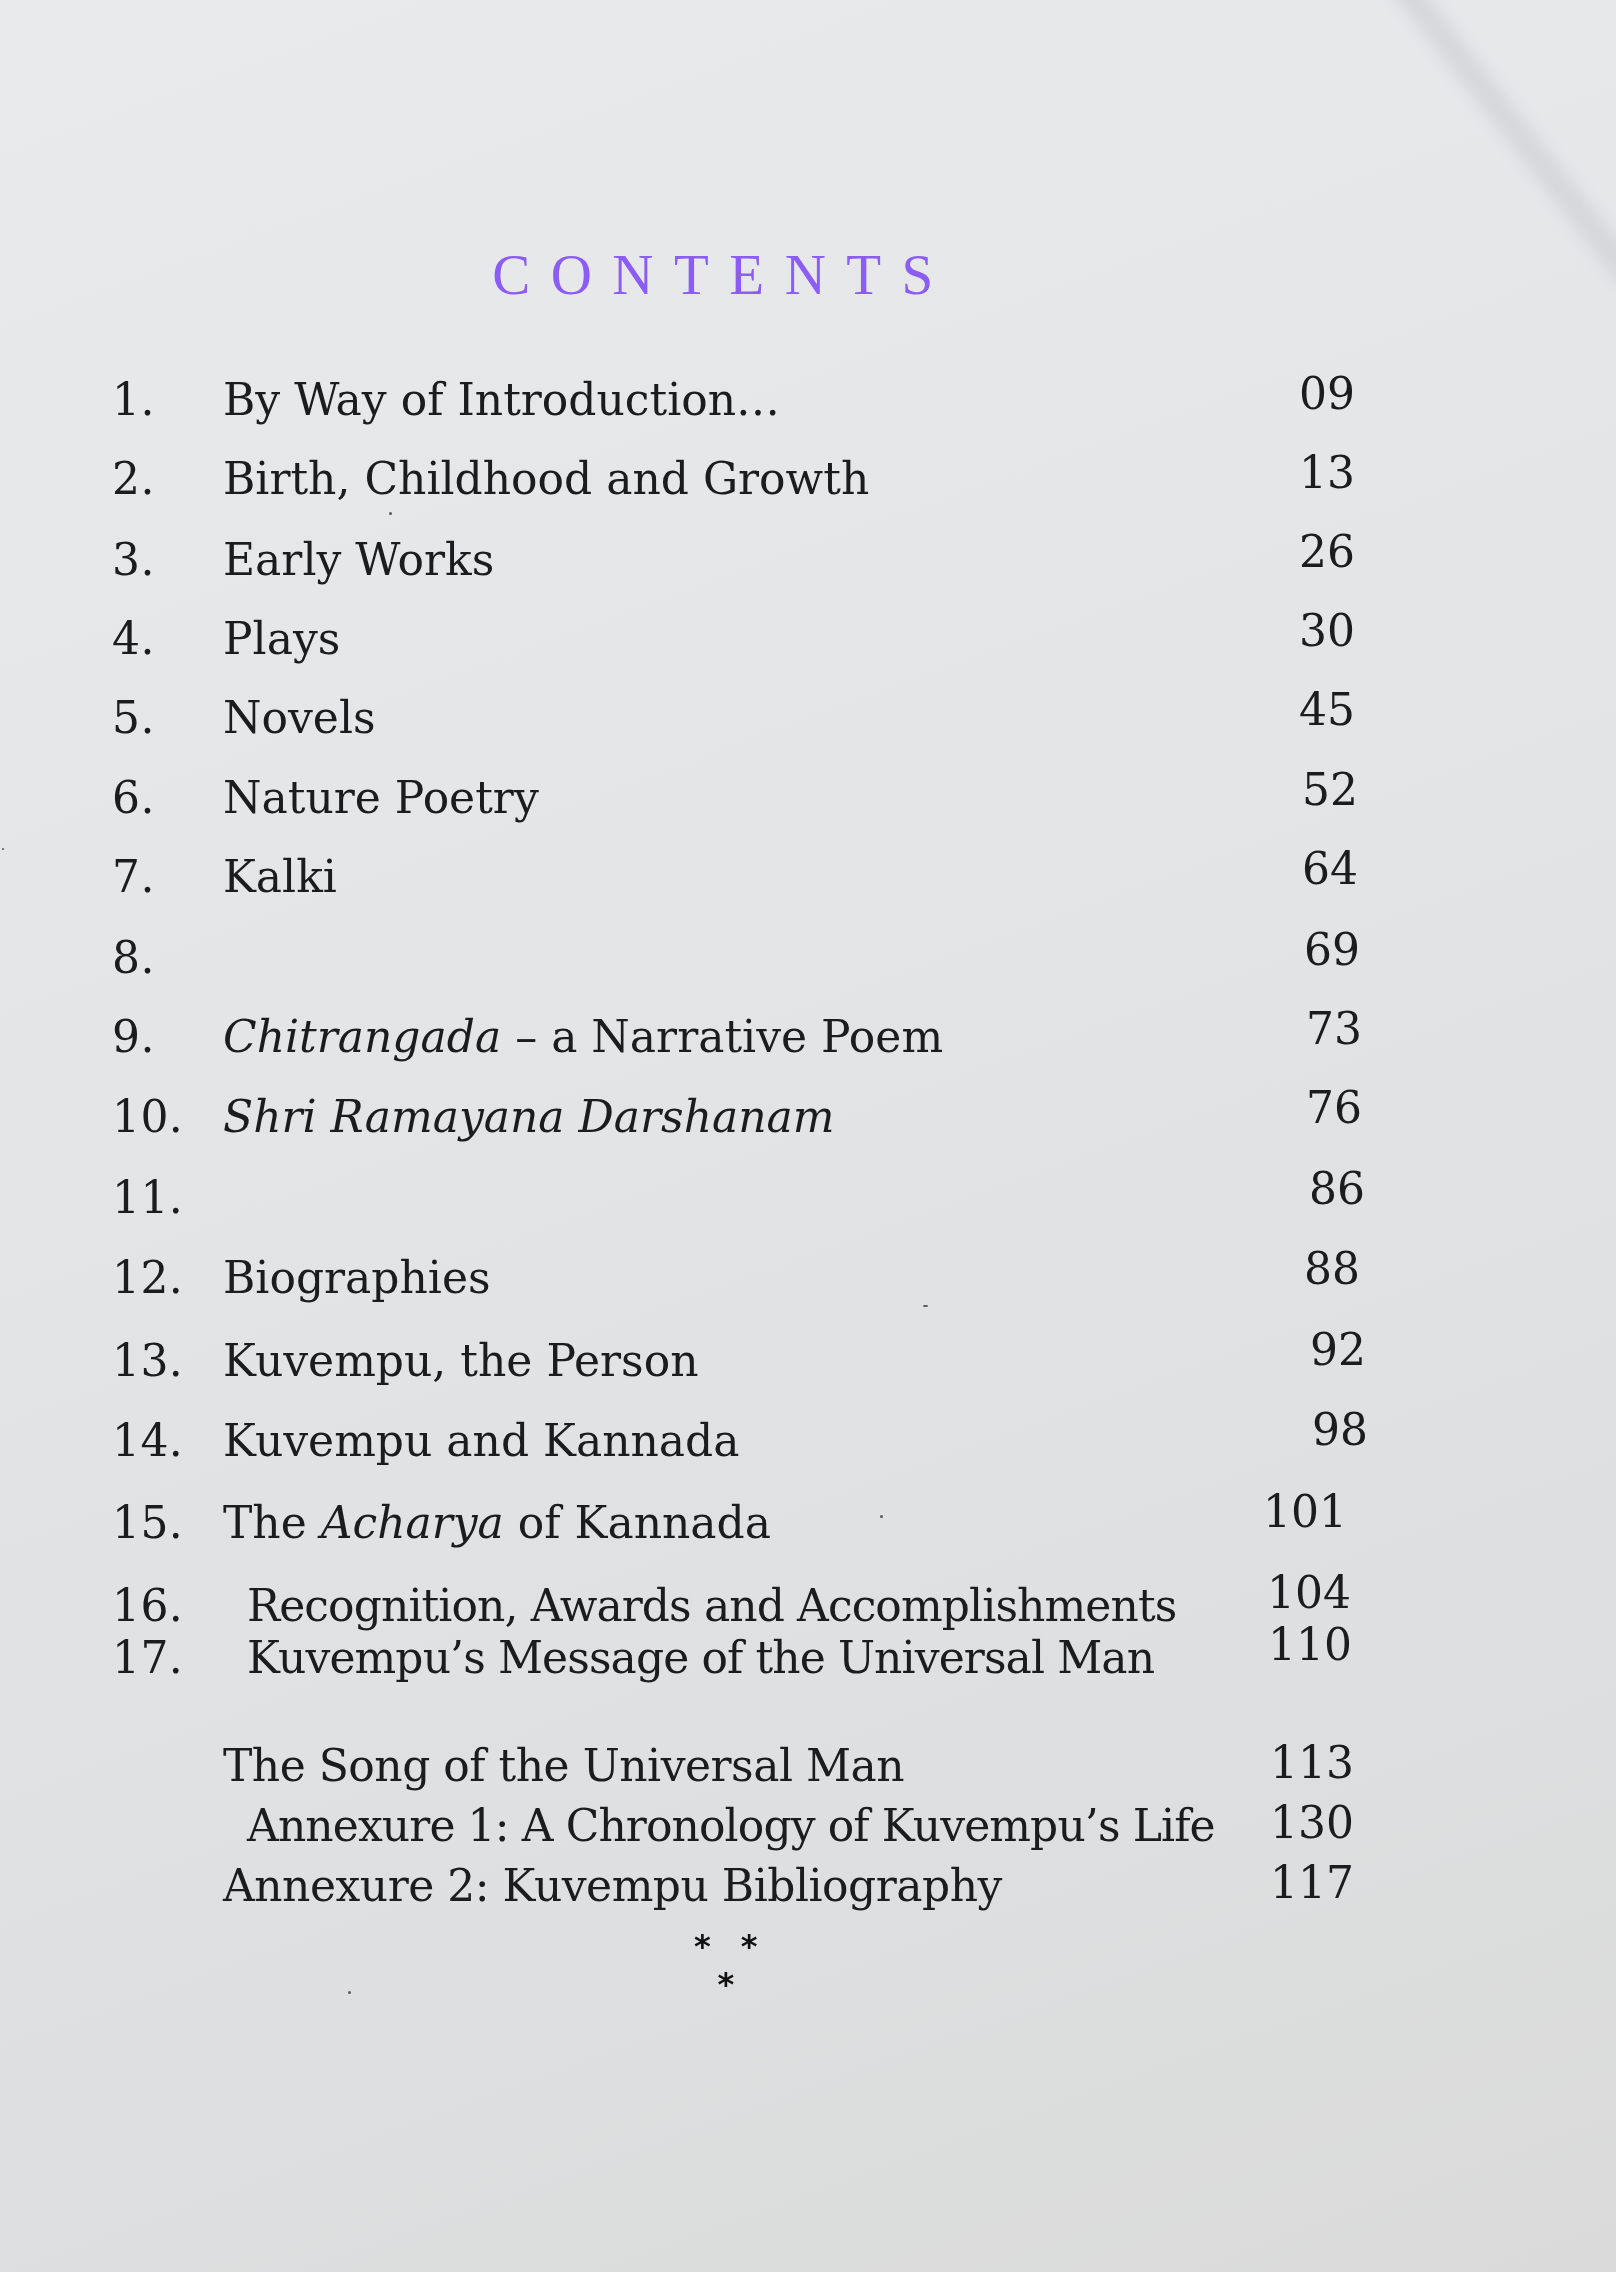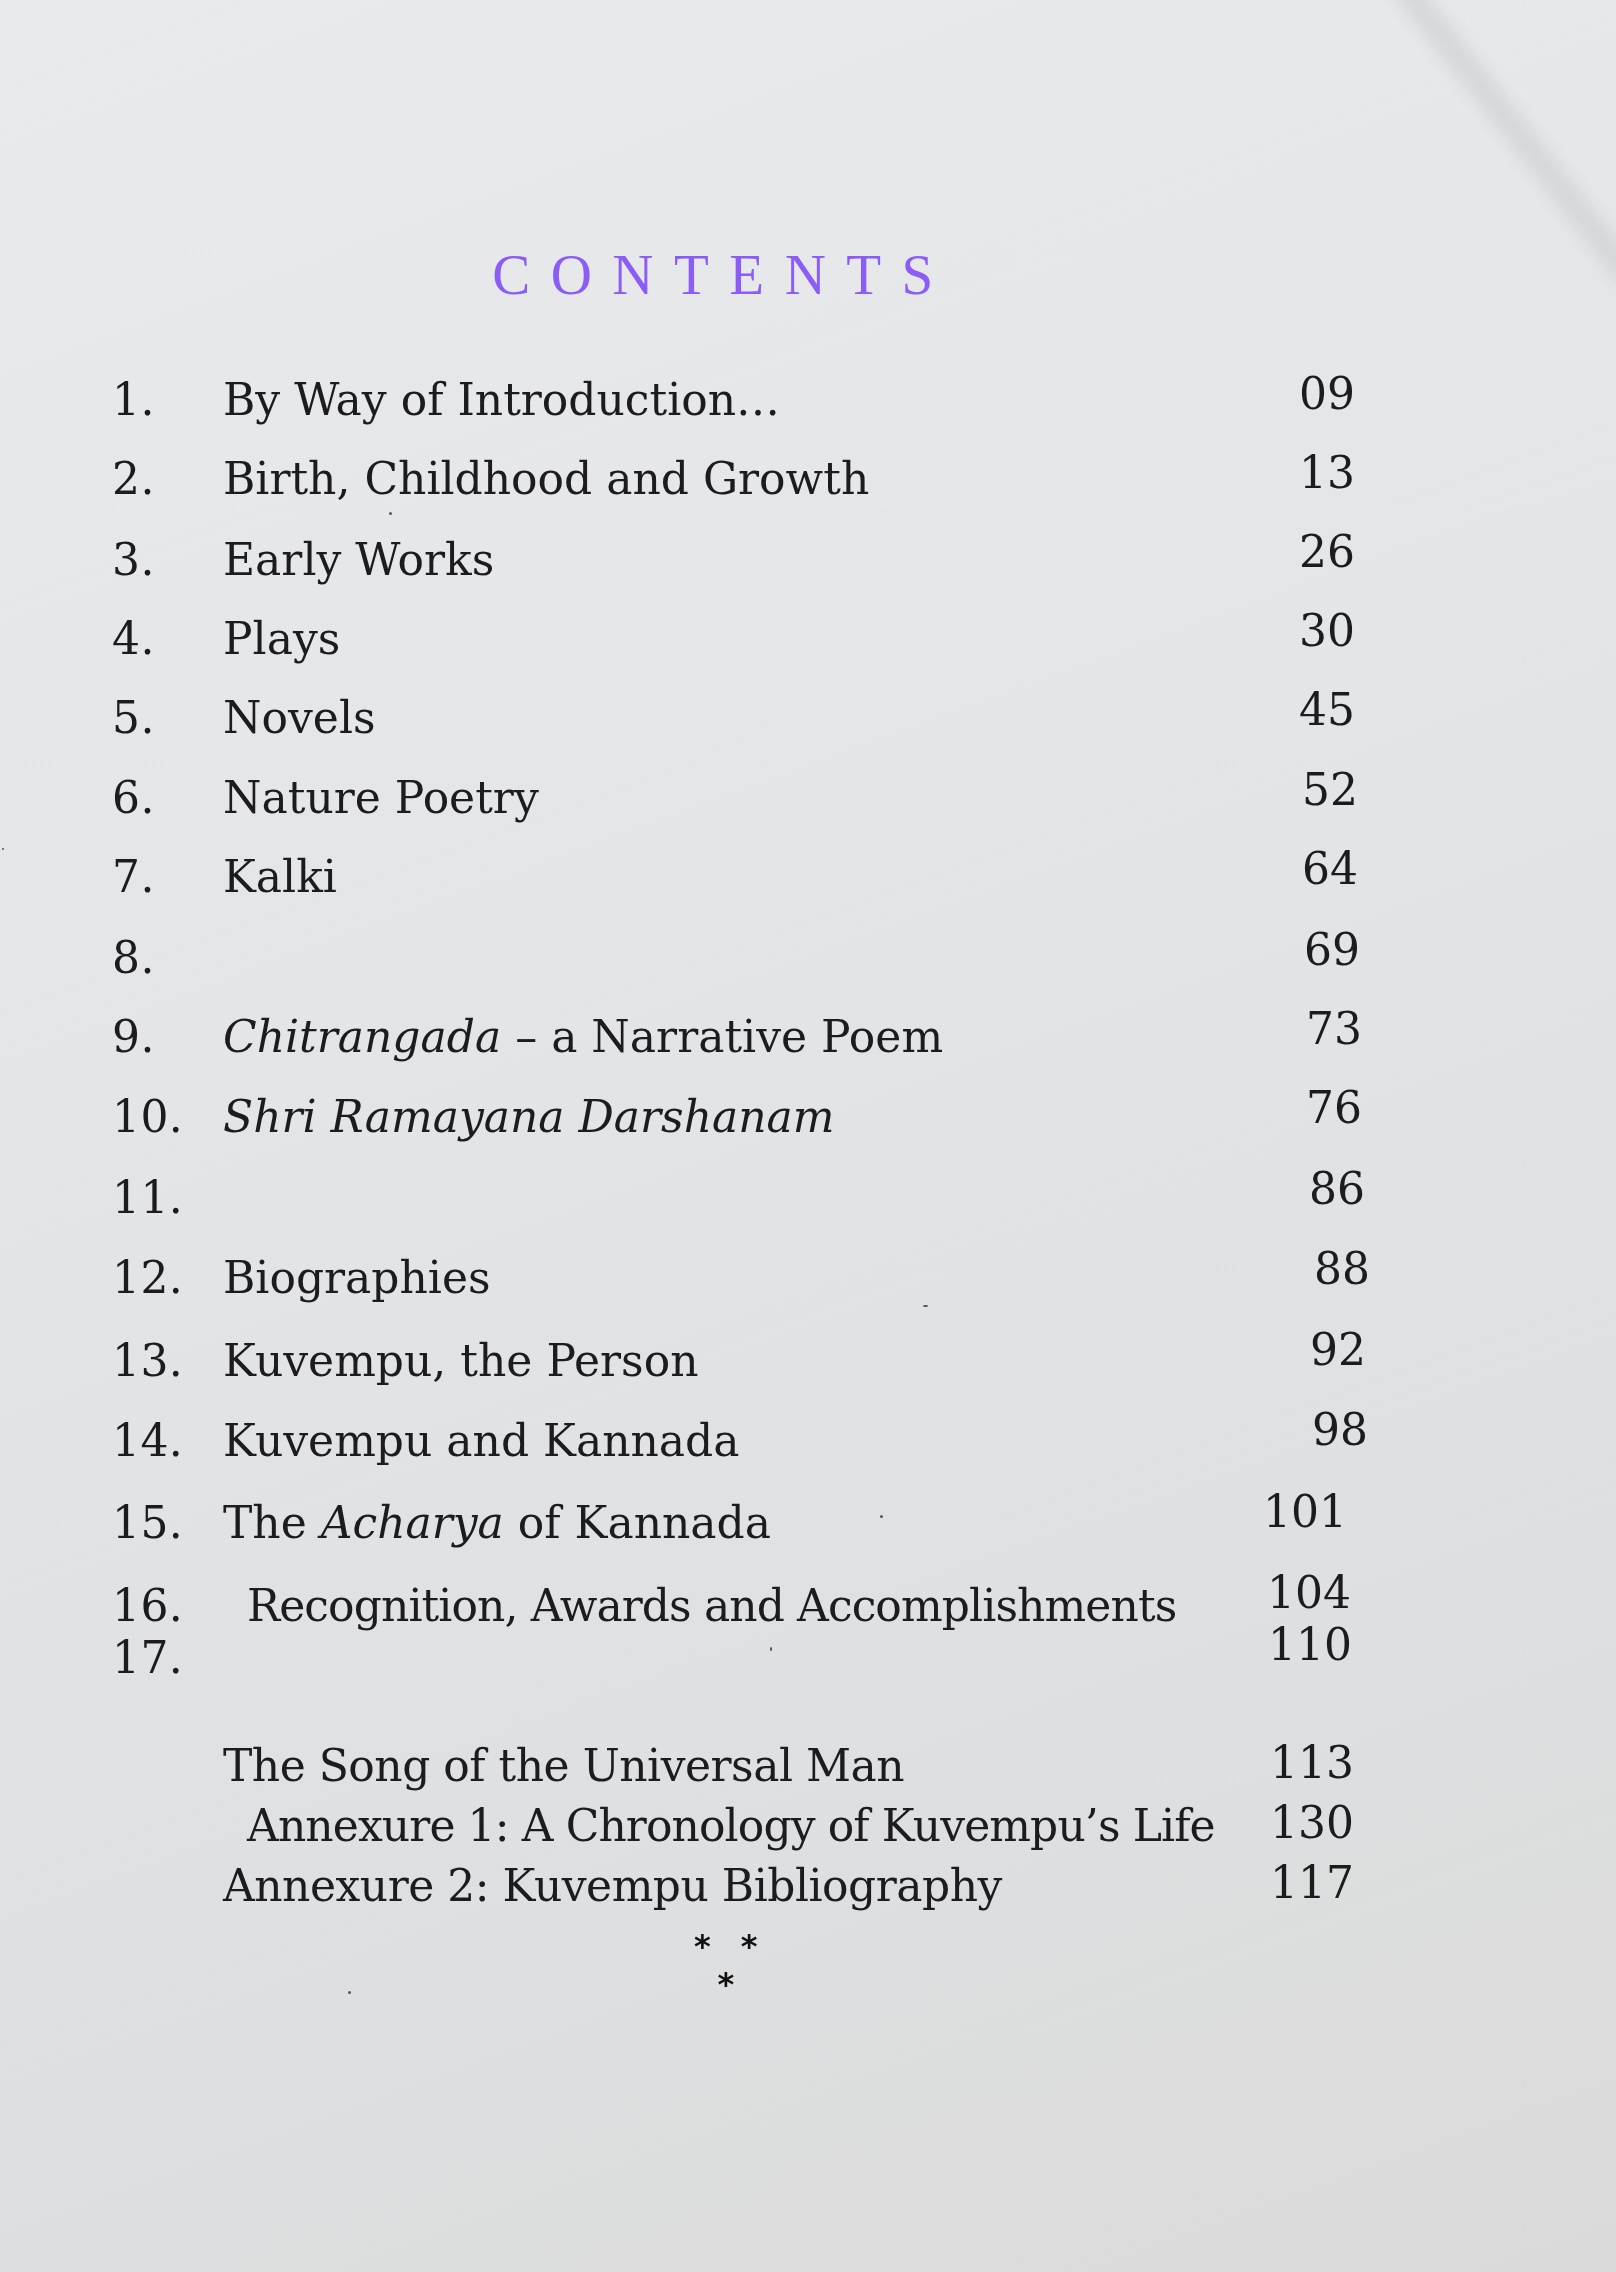--- a/index.html
+++ b/index.html
@@ -167,21 +167,21 @@
   </div>
 
   <div class="row" style="top:1166px">
     <span class="num">11.</span>
     <span class="page" style="top:-9.5px;right:251px">86</span>
   </div>
 
   <div class="row" style="top:1246px">
     <span class="num">12.</span>
     <span class="label">Biographies</span>
-    <span class="page" style="top:-9.5px;right:246px">88</span>
+    <span class="page" style="top:-9.5px;right:256px">88</span>
   </div>
 
   <div class="row" style="top:1329px">
     <span class="num">13.</span>
     <span class="label">Kuvempu, the Person</span>
     <span class="page" style="top:-11px;right:250px">92</span>
   </div>
 
   <div class="row" style="top:1409px">
     <span class="num">14.</span>
@@ -196,20 +196,21 @@
   </div>
 
   <div class="row" style="top:1574px">
     <span class="num">16.</span>
     <span class="label tight">Recognition, Awards and Accomplishments</span>
     <span class="page" style="top:-12.6px;right:265px">104</span>
   </div>
 
   <div class="row" style="top:1626px">
     <span class="num">17.</span>
+    <span class="label tight">Kuvempu’s Message of the Universal Man</span>
     <span class="page" style="top:-12.6px;right:264px">110</span>
   </div>
 
   <div class="row sub" style="top:1738px">
     <span class="label cond">The Song of the Universal Man</span>
     <span class="page" style="top:-3.2px;right:262px">113</span>
   </div>
 
   <div class="row sub" style="top:1798px">
     <span class="label tight">Annexure 1: A Chronology of Kuvempu’s Life</span>

